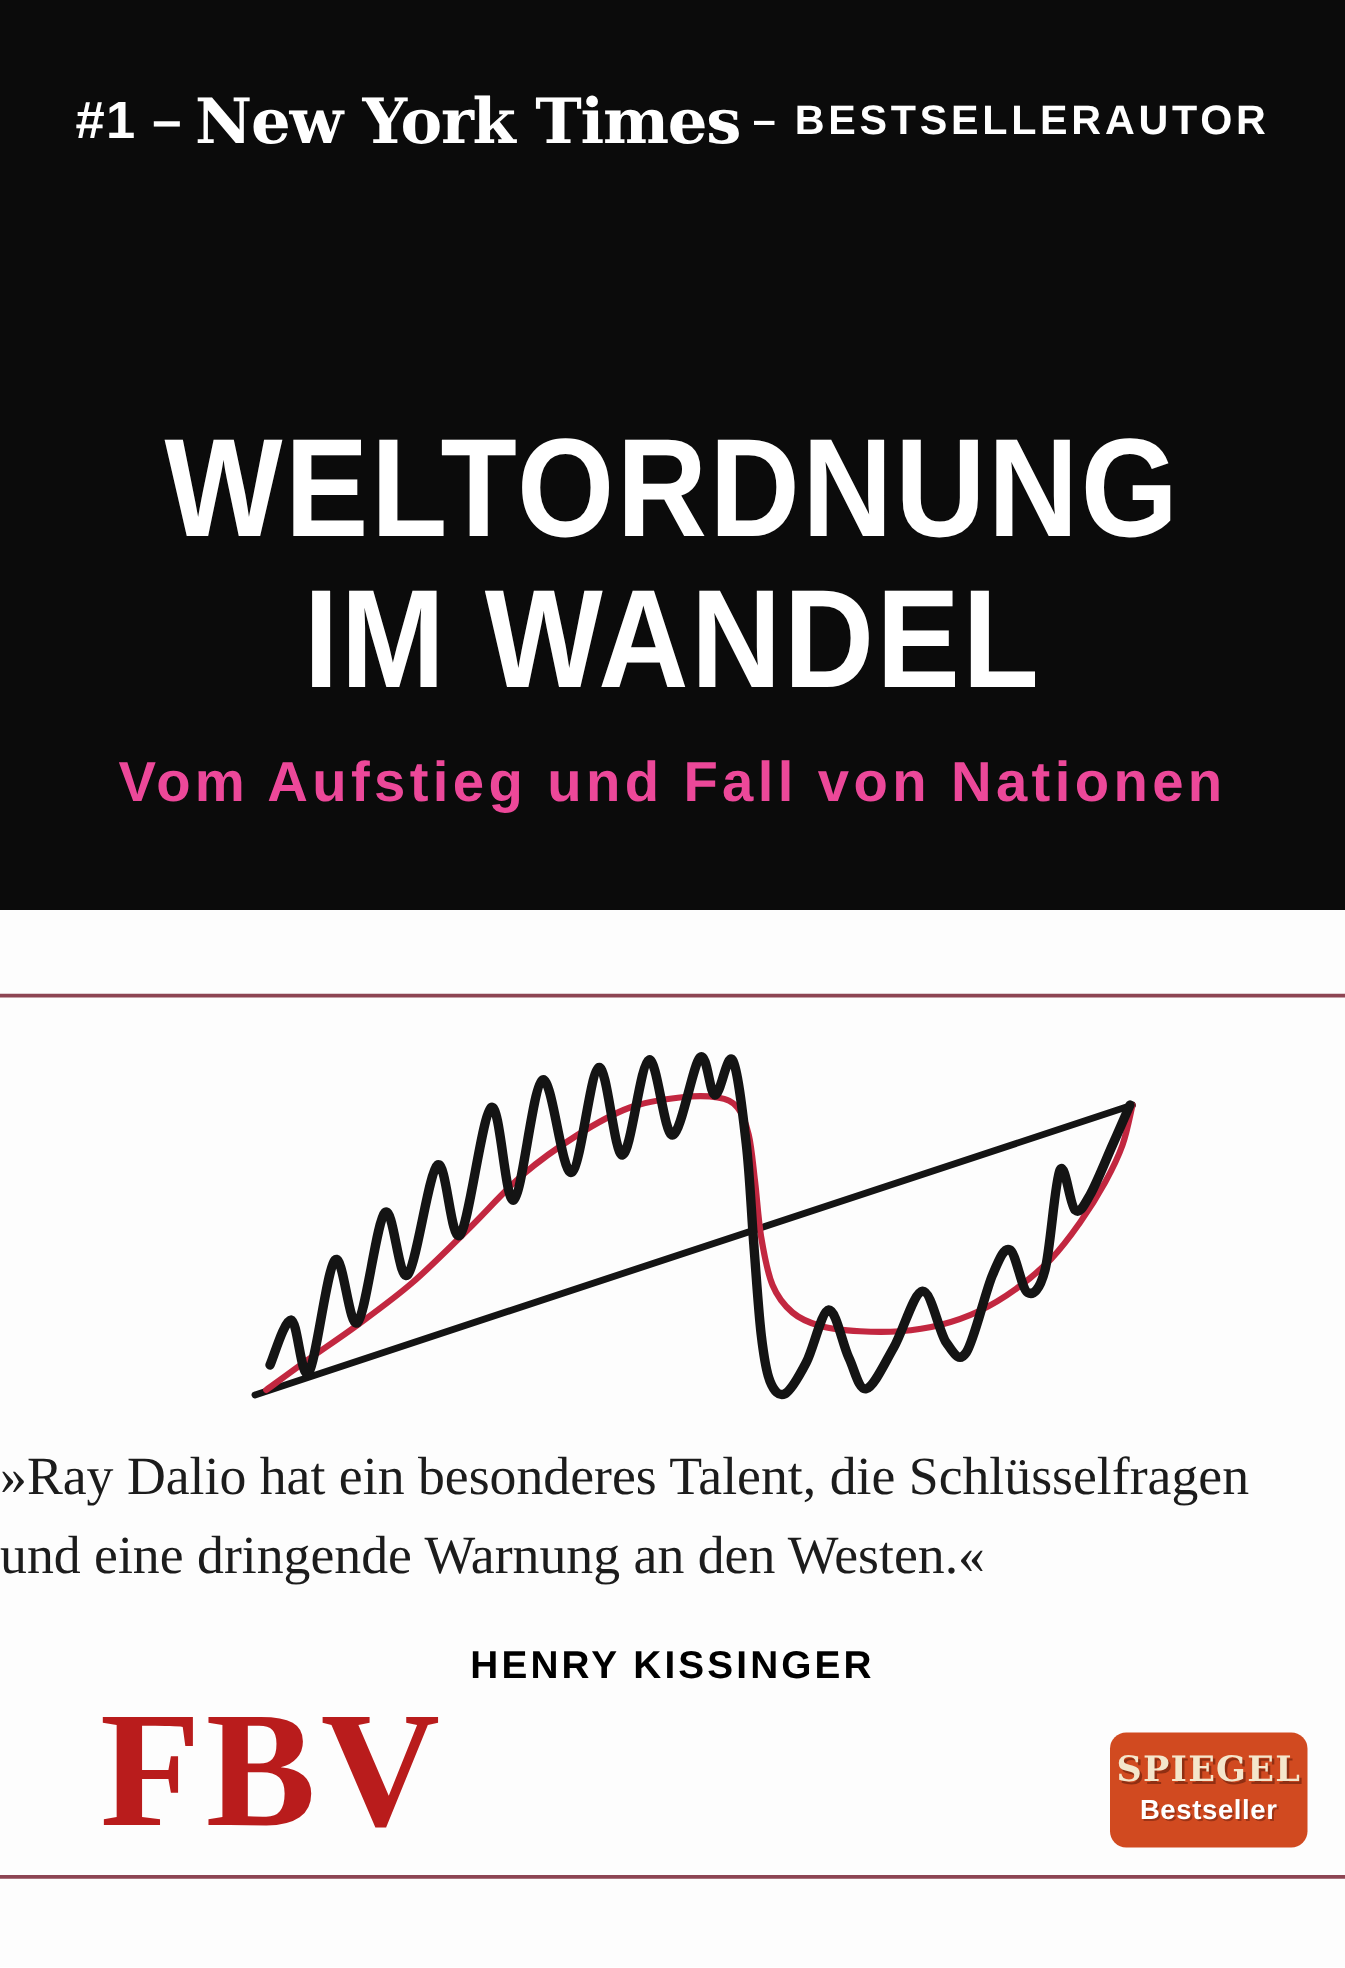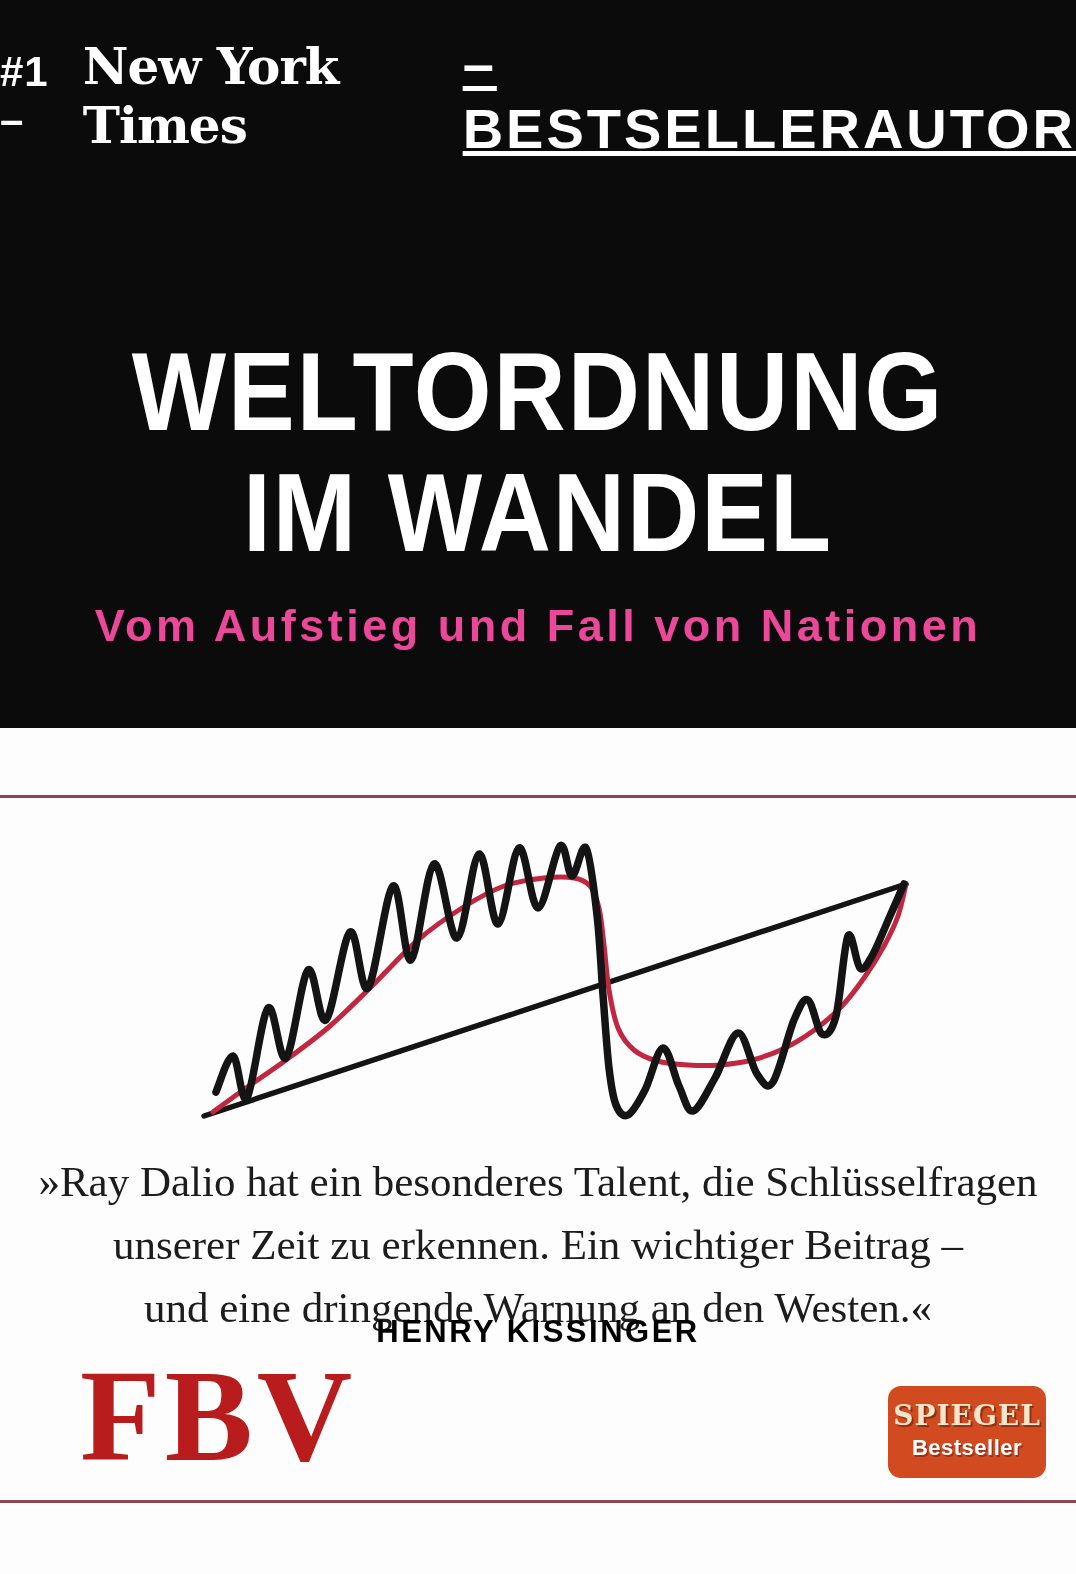--- a/index.html
+++ b/index.html
@@ -8,39 +8,39 @@
     background:#fdfdfd;font-family:"Liberation Sans",sans-serif;
   }
   
   .black-panel{position:absolute;left:0;top:0;width:1076px;height:728px;background:#0b0b0b;}
   .nyt-banner{
     position:absolute;left:0;top:68px;width:100%;height:56px;
     display:flex;align-items:center;justify-content:center;gap:10px;color:#ffffff;
   }
   .nyt-prefix{font-size:42px;font-weight:700;letter-spacing:1px;}
   .nyt-brand{font-family:"DejaVu Serif",serif;font-weight:700;font-size:50px;letter-spacing:-1px;}
-  .nyt-suffix{font-size:56px;font-weight:600;letter-spacing:3px;text-decoration:underline;}
+  .nyt-suffix{font-size:33px;font-weight:600;letter-spacing:3px;}
   .title-block{
     position:absolute;left:0;top:330px;width:100%;text-align:center;color:#ffffff;
     transform:scaleY(1.12);transform-origin:50% 0;
   }
   .title-line{font-size:100px;line-height:108px;font-weight:800;letter-spacing:2px;}
   .subtitle{
     position:absolute;left:0;top:600px;width:100%;text-align:center;
     color:#ec4899;font-size:45px;font-weight:600;letter-spacing:3.5px;
   }
   
   .rule{position:absolute;left:0;width:1076px;height:3px;background:#8d4553;}
   .rule-top{top:795px;}
   .rule-bottom{top:1500px;}
   
   .figure-svg{position:absolute;left:0;top:820px;width:1076px;height:340px;}
   
   .quote{
-    position:absolute;left:0;top:1150px;width:100%;text-align:center;
+    position:absolute;left:0;top:1150px;width:100%;
     font-family:"Liberation Serif",serif;font-size:43px;line-height:63px;color:#1c1c1c;
   }
   .attribution{
     position:absolute;left:0;top:1314px;width:100%;text-align:center;
     font-size:31px;font-weight:700;letter-spacing:2.5px;color:#000000;
   }
   
   .publisher-logo{
     position:absolute;left:80px;top:1350px;
     font-family:"Liberation Serif",serif;font-weight:700;font-size:132px;line-height:132px;
@@ -83,21 +83,20 @@
   <div class="rule rule-top"></div>
 
   <svg id="cycle-svg" class="figure-svg" viewBox="0 0 1076 340" xmlns="http://www.w3.org/2000/svg">
       <path d="M204,296 L906,64" fill="none" stroke="#141414" stroke-width="5.5" stroke-linecap="round" stroke-linejoin="round"></path>
       <path d="M213,292 C218.5,288 233.83333333333334,276.6666666666667 246,268 C258.1666666666667,259.3333333333333 272,250.33333333333334 286,240 C300,229.66666666666666 315.3333333333333,218.66666666666666 330,206 C344.6666666666667,193.33333333333334 359.3333333333333,178.33333333333334 374,164 C388.6666666666667,149.66666666666666 403.3333333333333,132.66666666666666 418,120 C432.6666666666667,107.33333333333333 447.6666666666667,97 462,88 C476.3333333333333,79 490.3333333333333,71 504,66 C517.6666666666666,61 532.3333333333334,59.333333333333336 544,58 C555.6666666666666,56.666666666666664 566.3333333333334,56.666666666666664 574,58 C581.6666666666666,59.333333333333336 585.8333333333334,61 590,66 C594.1666666666666,71 596.6666666666666,78.16666666666667 599,88 C601.3333333333334,97.83333333333333 602.3333333333334,111.33333333333333 604,125 C605.6666666666666,138.66666666666666 606.6666666666666,156.16666666666666 609,170 C611.3333333333334,183.83333333333334 613.8333333333334,198 618,208 C622.1666666666666,218 627.5,224.5 634,230 C640.5,235.5 648,238.5 657,241 C666,243.5 677.5,244.33333333333334 688,245 C698.5,245.66666666666666 709.3333333333334,245.83333333333334 720,245 C730.6666666666666,244.16666666666666 741.5,242.66666666666666 752,240 C762.5,237.33333333333334 772.8333333333334,233.83333333333334 783,229 C793.1666666666666,224.16666666666666 803.3333333333334,218 813,211 C822.6666666666666,204 832.5,195.83333333333334 841,187 C849.5,178.16666666666666 856.8333333333334,168.16666666666666 864,158 C871.1666666666666,147.83333333333334 878.3333333333334,136.33333333333334 884,126 C889.6666666666666,115.66666666666667 894.3333333333334,106.33333333333333 898,96 C901.6666666666666,85.66666666666667 904.6666666666666,69.33333333333333 906,64" fill="none" stroke="#c22740" stroke-width="5" stroke-linecap="round" stroke-linejoin="round"></path>
       <path d="M216,272 C218.83333333333334,266 227.83333333333334,235 233,236 C238.16666666666666,237 241.16666666666666,286 247,278 C252.83333333333334,270 261.5,194.66666666666666 268,188 C274.5,181.33333333333334 279.3333333333333,244.33333333333334 286,238 C292.6666666666667,231.66666666666666 301.3333333333333,156.33333333333334 308,150 C314.6666666666667,143.66666666666666 319,206.33333333333334 326,200 C333,193.66666666666666 343,117.33333333333333 350,112 C357,106.66666666666667 360.8333333333333,175.66666666666666 368,168 C375.1666666666667,160.33333333333334 385.8333333333333,70.66666666666667 393,66 C400.1666666666667,61.333333333333336 404.1666666666667,143.66666666666666 411,140 C417.8333333333333,136.33333333333334 426.3333333333333,47.666666666666664 434,44 C441.6666666666667,40.333333333333336 449.5,119.66666666666667 457,118 C464.5,116.33333333333333 472.1666666666667,36.333333333333336 479,34 C485.8333333333333,31.666666666666668 491.3333333333333,105 498,104 C504.6666666666667,103 512.3333333333334,30.666666666666668 519,28 C525.6666666666666,25.333333333333332 531.1666666666666,88.33333333333333 538,88 C544.8333333333334,87.66666666666667 554.3333333333334,31.333333333333332 560,26 C565.6666666666666,20.666666666666668 567.6666666666666,55.666666666666664 572,56 C576.3333333333334,56.333333333333336 581.8333333333334,21.5 586,28 C590.1666666666666,34.5 594.1666666666666,70.5 597,95 C599.8333333333334,119.5 601,149.5 603,175 C605,200.5 606.8333333333334,229.66666666666666 609,248 C611.1666666666666,266.3333333333333 612.8333333333334,277.1666666666667 616,285 C619.1666666666666,292.8333333333333 623.1666666666666,297.5 628,295 C632.8333333333334,292.5 639.1666666666666,281.1666666666667 645,270 C650.8333333333334,258.8333333333333 657.3333333333334,228.66666666666666 663,228 C668.6666666666666,227.33333333333334 674,255.5 679,266 C684,276.5 687,292.3333333333333 693,291 C699,289.6666666666667 707.5,271 715,258 C722.5,245 731,213.66666666666666 738,213 C745,212.33333333333334 751.1666666666666,245.83333333333334 757,254 C762.8333333333334,262.1666666666667 766.8333333333334,271 773,262 C779.1666666666666,253 788.1666666666666,213.66666666666666 794,200 C799.8333333333334,186.33333333333334 803.3333333333334,177.66666666666666 808,180 C812.6666666666666,182.33333333333334 817.3333333333334,211.33333333333334 822,214 C826.6666666666666,216.66666666666666 831.6666666666666,212.33333333333334 836,196 C840.3333333333334,179.66666666666666 844,124 848,116 C852,108 856,144.66666666666666 860,148 C864,151.33333333333334 867,144.66666666666666 872,136 C877,127.33333333333333 884.6666666666666,108 890,96 C895.3333333333334,84 901.6666666666666,69.33333333333333 904,64" fill="none" stroke="#141414" stroke-width="7.5" stroke-linecap="round" stroke-linejoin="round"></path>
     </svg>
 
   <div class="quote">
     <div>»Ray Dalio hat ein besonderes Talent, die Schlüsselfragen</div>
-    <div>unserer Zeit zu erkennen. Ein wichtiger Beitrag –</div>
     <div>und eine dringende Warnung an den Westen.«</div>
   </div>
 
   <div class="attribution">HENRY KISSINGER</div>
 
   <div class="publisher-logo">FBV</div>
 
   <div class="bestseller-badge">
     <div class="badge-spiegel">SPIEGEL</div>
     <div class="badge-bestseller">Bestseller</div>

